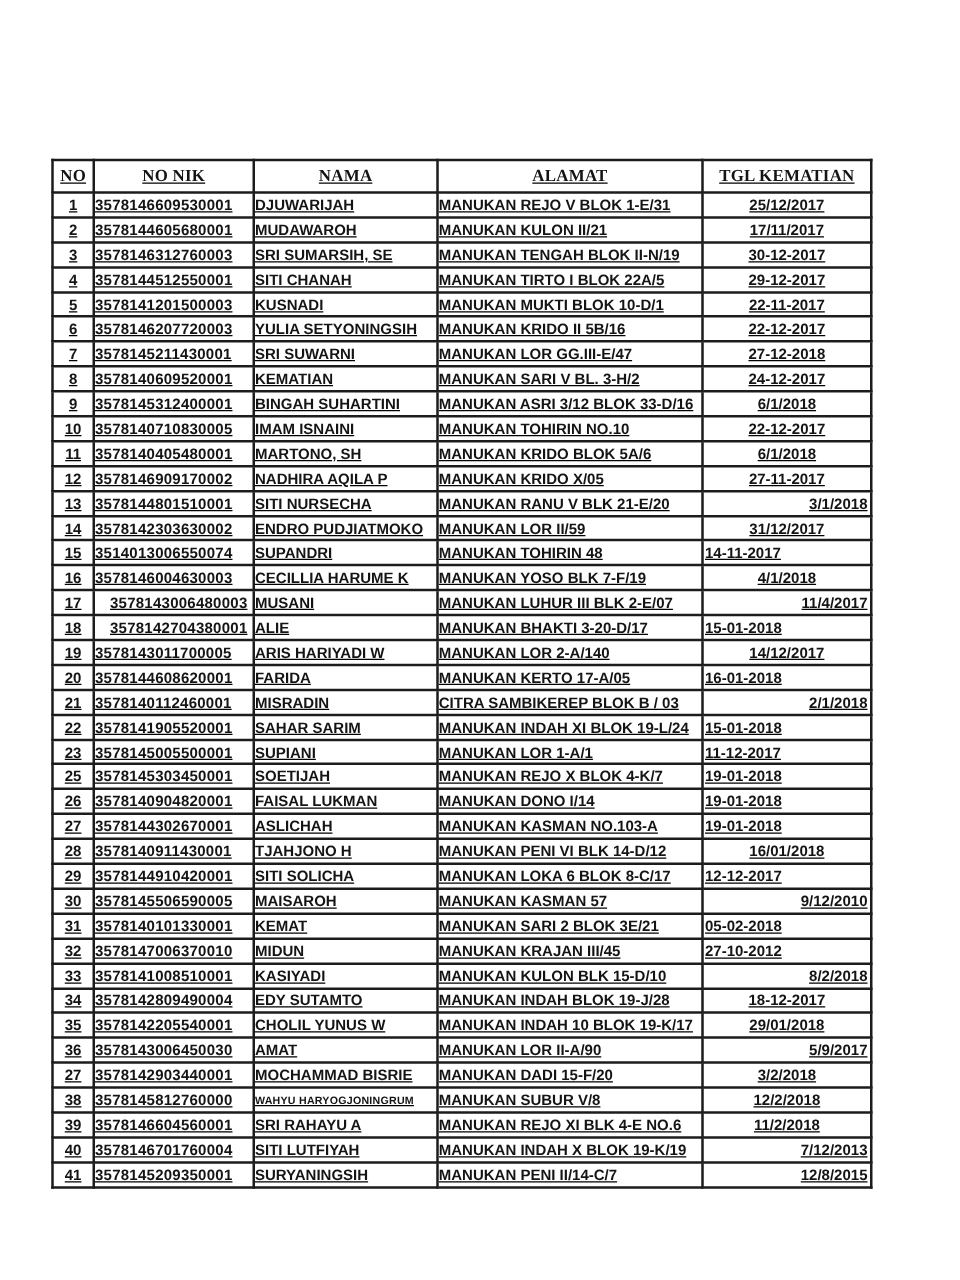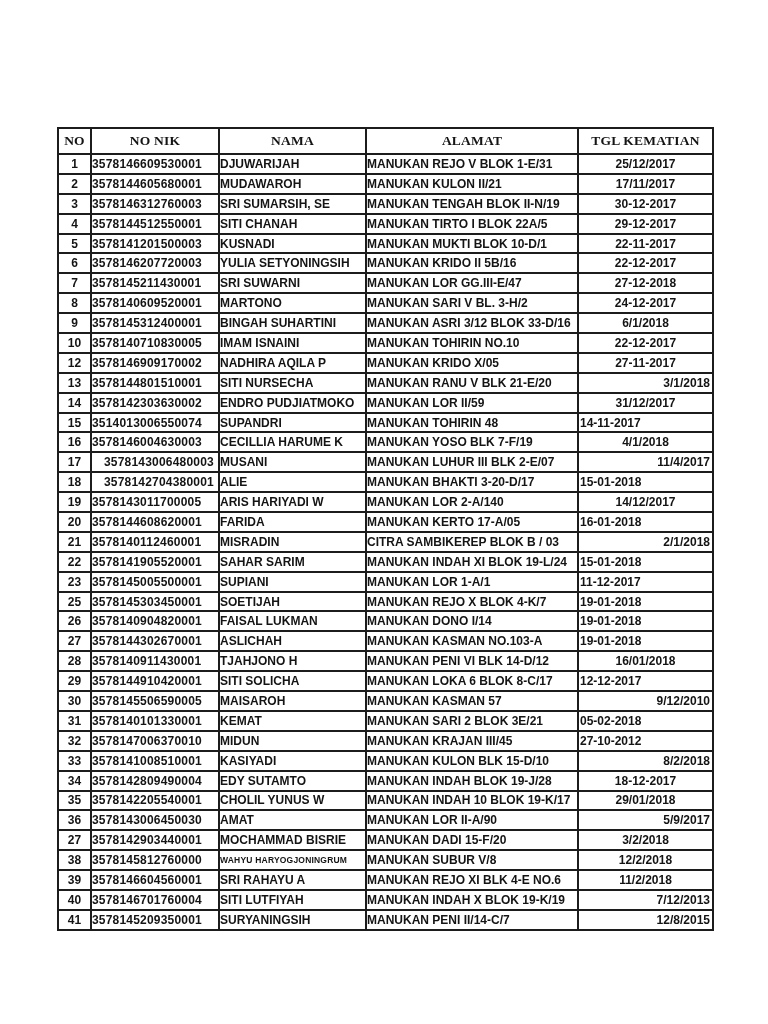--- a/index.html
+++ b/index.html
@@ -2,22 +2,22 @@
 <html><head>
 <meta charset="utf-8">
 <style>
   html,body{margin:0;padding:0;}
   body{
     width:768px;height:1024px;background:#ffffff;position:relative;overflow:hidden;
     font-family:"Liberation Sans",sans-serif;
   }
   .page{position:absolute;inset:0;background:#ffffff;}
   table.records{
-    position:absolute;left:57px;top:127px;width:655px;
-    border-collapse:collapse;table-layout:fixed;
+    position:absolute;left:41px;top:127px;width:655px;
+    border-collapse:collapse;table-layout:fixed;text-decoration:underline;
   }
   table.records col.c-no{width:33px;}
   table.records col.c-nik{width:128px;}
   table.records col.c-nama{width:147px;}
   table.records col.c-alamat{width:212px;}
   table.records col.c-tgl{width:135px;}
   table.records th, table.records td{
     border:2px solid #1c1c1c;
     color:#141414;
     overflow:hidden;white-space:nowrap;
@@ -110,39 +110,46 @@
         <tr>
           <td class="cell-no">7</td>
           <td class="cell-nik">3578145211430001</td>
           <td class="cell-nama">SRI SUWARNI</td>
           <td class="cell-alamat">MANUKAN LOR GG.III-E/47</td>
           <td class="cell-tgl ac">27-12-2018</td>
         </tr>
         <tr>
           <td class="cell-no">8</td>
           <td class="cell-nik">3578140609520001</td>
-          <td class="cell-nama">MARTONO</td>
+          <td class="cell-nama">KEMATIAN</td>
           <td class="cell-alamat">MANUKAN SARI V BL. 3-H/2</td>
           <td class="cell-tgl ac">24-12-2017</td>
         </tr>
         <tr>
           <td class="cell-no">9</td>
           <td class="cell-nik">3578145312400001</td>
           <td class="cell-nama">BINGAH SUHARTINI</td>
           <td class="cell-alamat">MANUKAN ASRI 3/12 BLOK 33-D/16</td>
           <td class="cell-tgl ac">6/1/2018</td>
         </tr>
         <tr>
           <td class="cell-no">10</td>
           <td class="cell-nik">3578140710830005</td>
           <td class="cell-nama">IMAM ISNAINI</td>
           <td class="cell-alamat">MANUKAN TOHIRIN NO.10</td>
           <td class="cell-tgl ac">22-12-2017</td>
         </tr>
         <tr>
+          <td class="cell-no">11</td>
+          <td class="cell-nik">3578140405480001</td>
+          <td class="cell-nama">MARTONO, SH</td>
+          <td class="cell-alamat">MANUKAN KRIDO BLOK 5A/6</td>
+          <td class="cell-tgl ac">6/1/2018</td>
+        </tr>
+        <tr>
           <td class="cell-no">12</td>
           <td class="cell-nik">3578146909170002</td>
           <td class="cell-nama">NADHIRA AQILA P</td>
           <td class="cell-alamat">MANUKAN KRIDO X/05</td>
           <td class="cell-tgl ac">27-11-2017</td>
         </tr>
         <tr>
           <td class="cell-no">13</td>
           <td class="cell-nik">3578144801510001</td>
           <td class="cell-nama">SITI NURSECHA</td>

